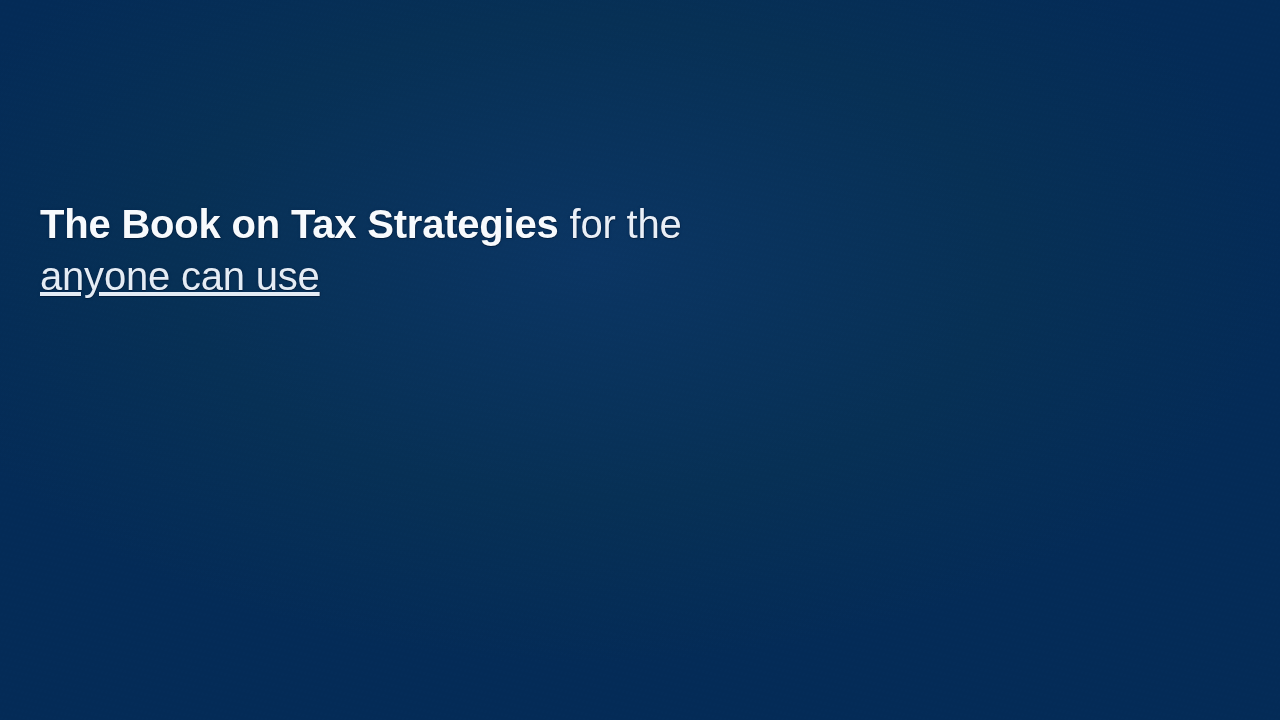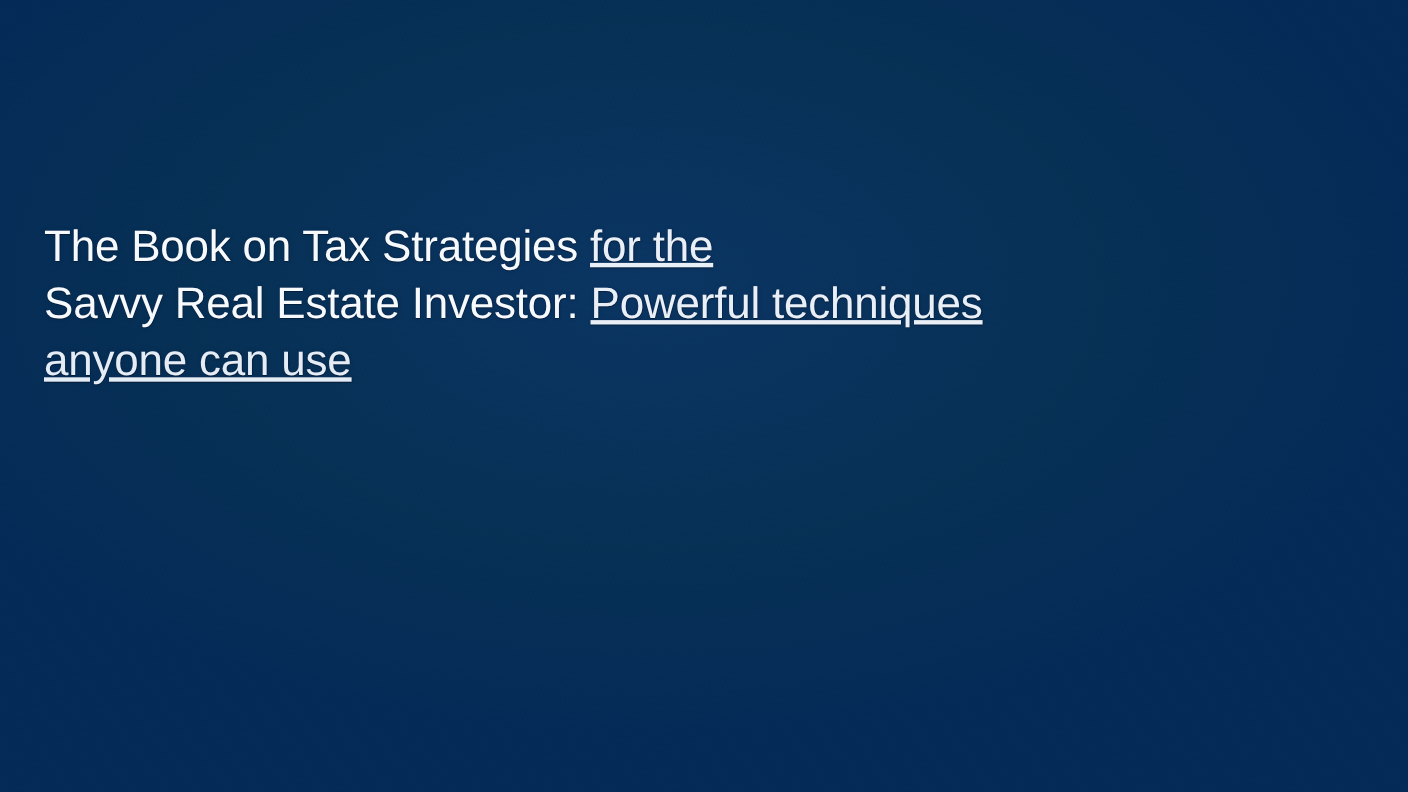--- a/index.html
+++ b/index.html
@@ -51,51 +51,47 @@
     line-height: 52px;
     letter-spacing: -0.2px;
     white-space: nowrap;
     text-shadow:
       0 1px 0 rgba(2,18,40,.55),
       1px 0 0 rgba(2,18,40,.30),
       0 0 3px rgba(12,40,80,.50);
   }
 
   .seg-bold {
-    font-weight: 400;
+    font-weight: 700;
     color: #f7fafd;
     text-align: center;
   }
   .seg-regular {
     font-weight: 500;
     color: #e9eff7;
-    text-decoration: underline;
   }
   .seg-light {
     font-weight: 400;
     color: #e4ecf5;
     text-decoration: underline;
   }
 </style>
 </head>
 <body>
 
 <div id="canvas">
 
   <div id="noise-overlay"></div>
 
   <div id="title-block">
 
     <p class="title-line">
       <span class="seg-bold">The Book on Tax Strategies </span><span class="seg-regular">for the</span>
     </p>
 
-    <p class="title-line">
-      <span class="seg-bold">Savvy Real Estate Investor: </span><span class="seg-regular">Powerful techniques</span>
-    </p>
 
     <p class="title-line">
       <span class="seg-light">anyone can use</span>
     </p>
 
   </div>
 
 </div>
 
 </body></html>

